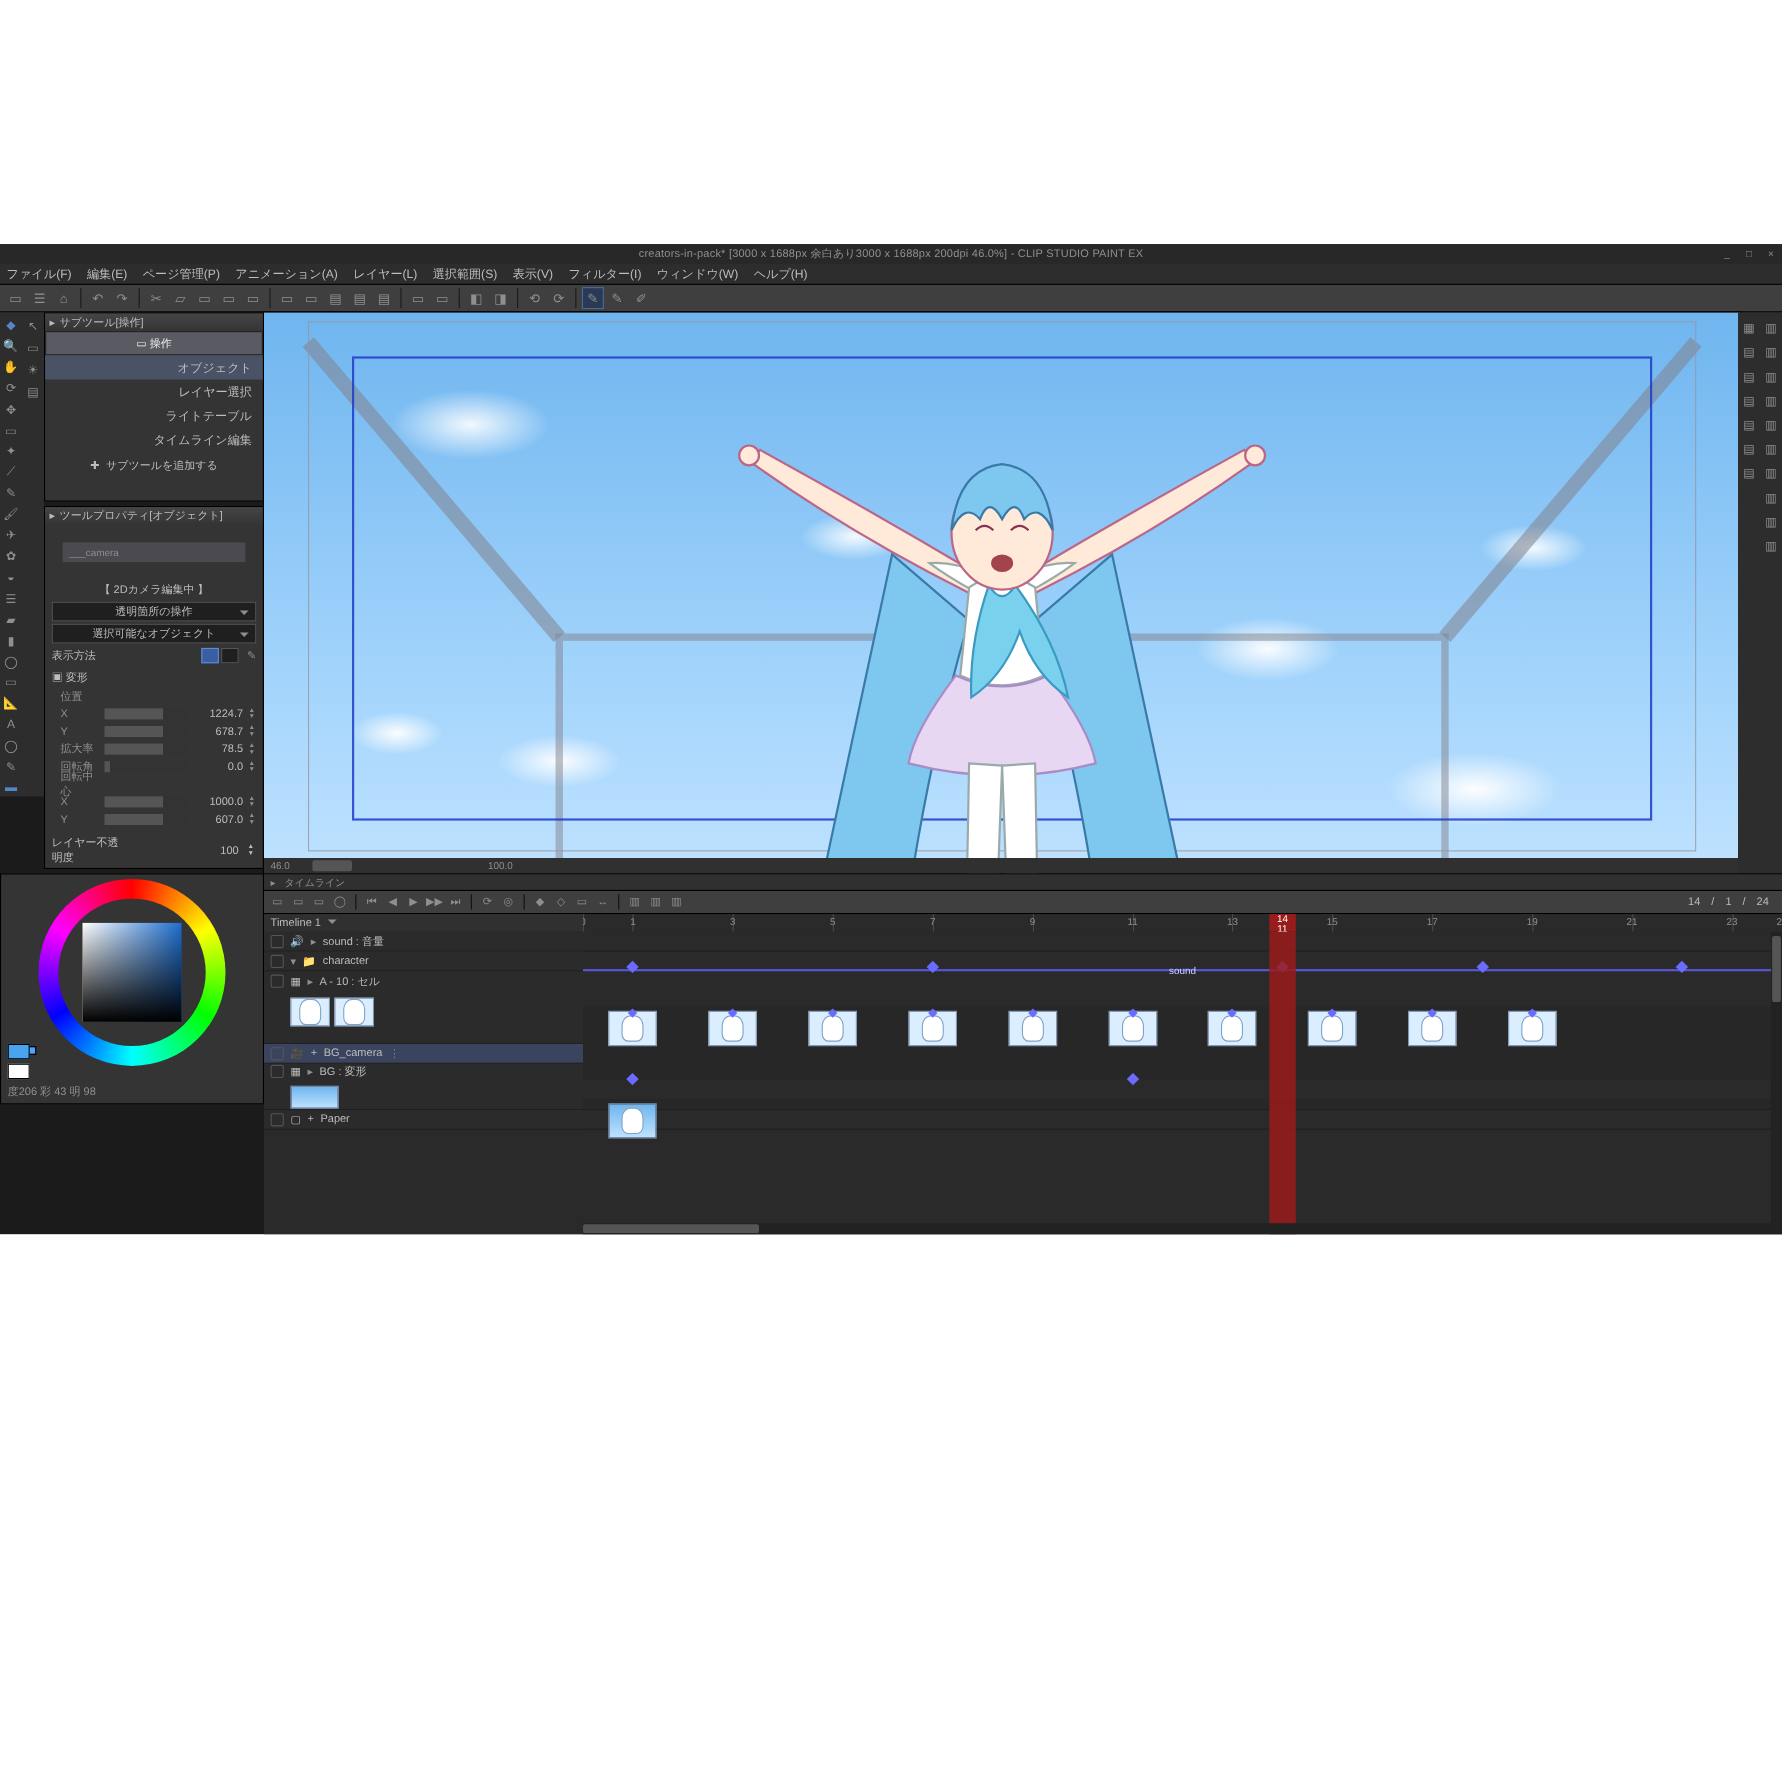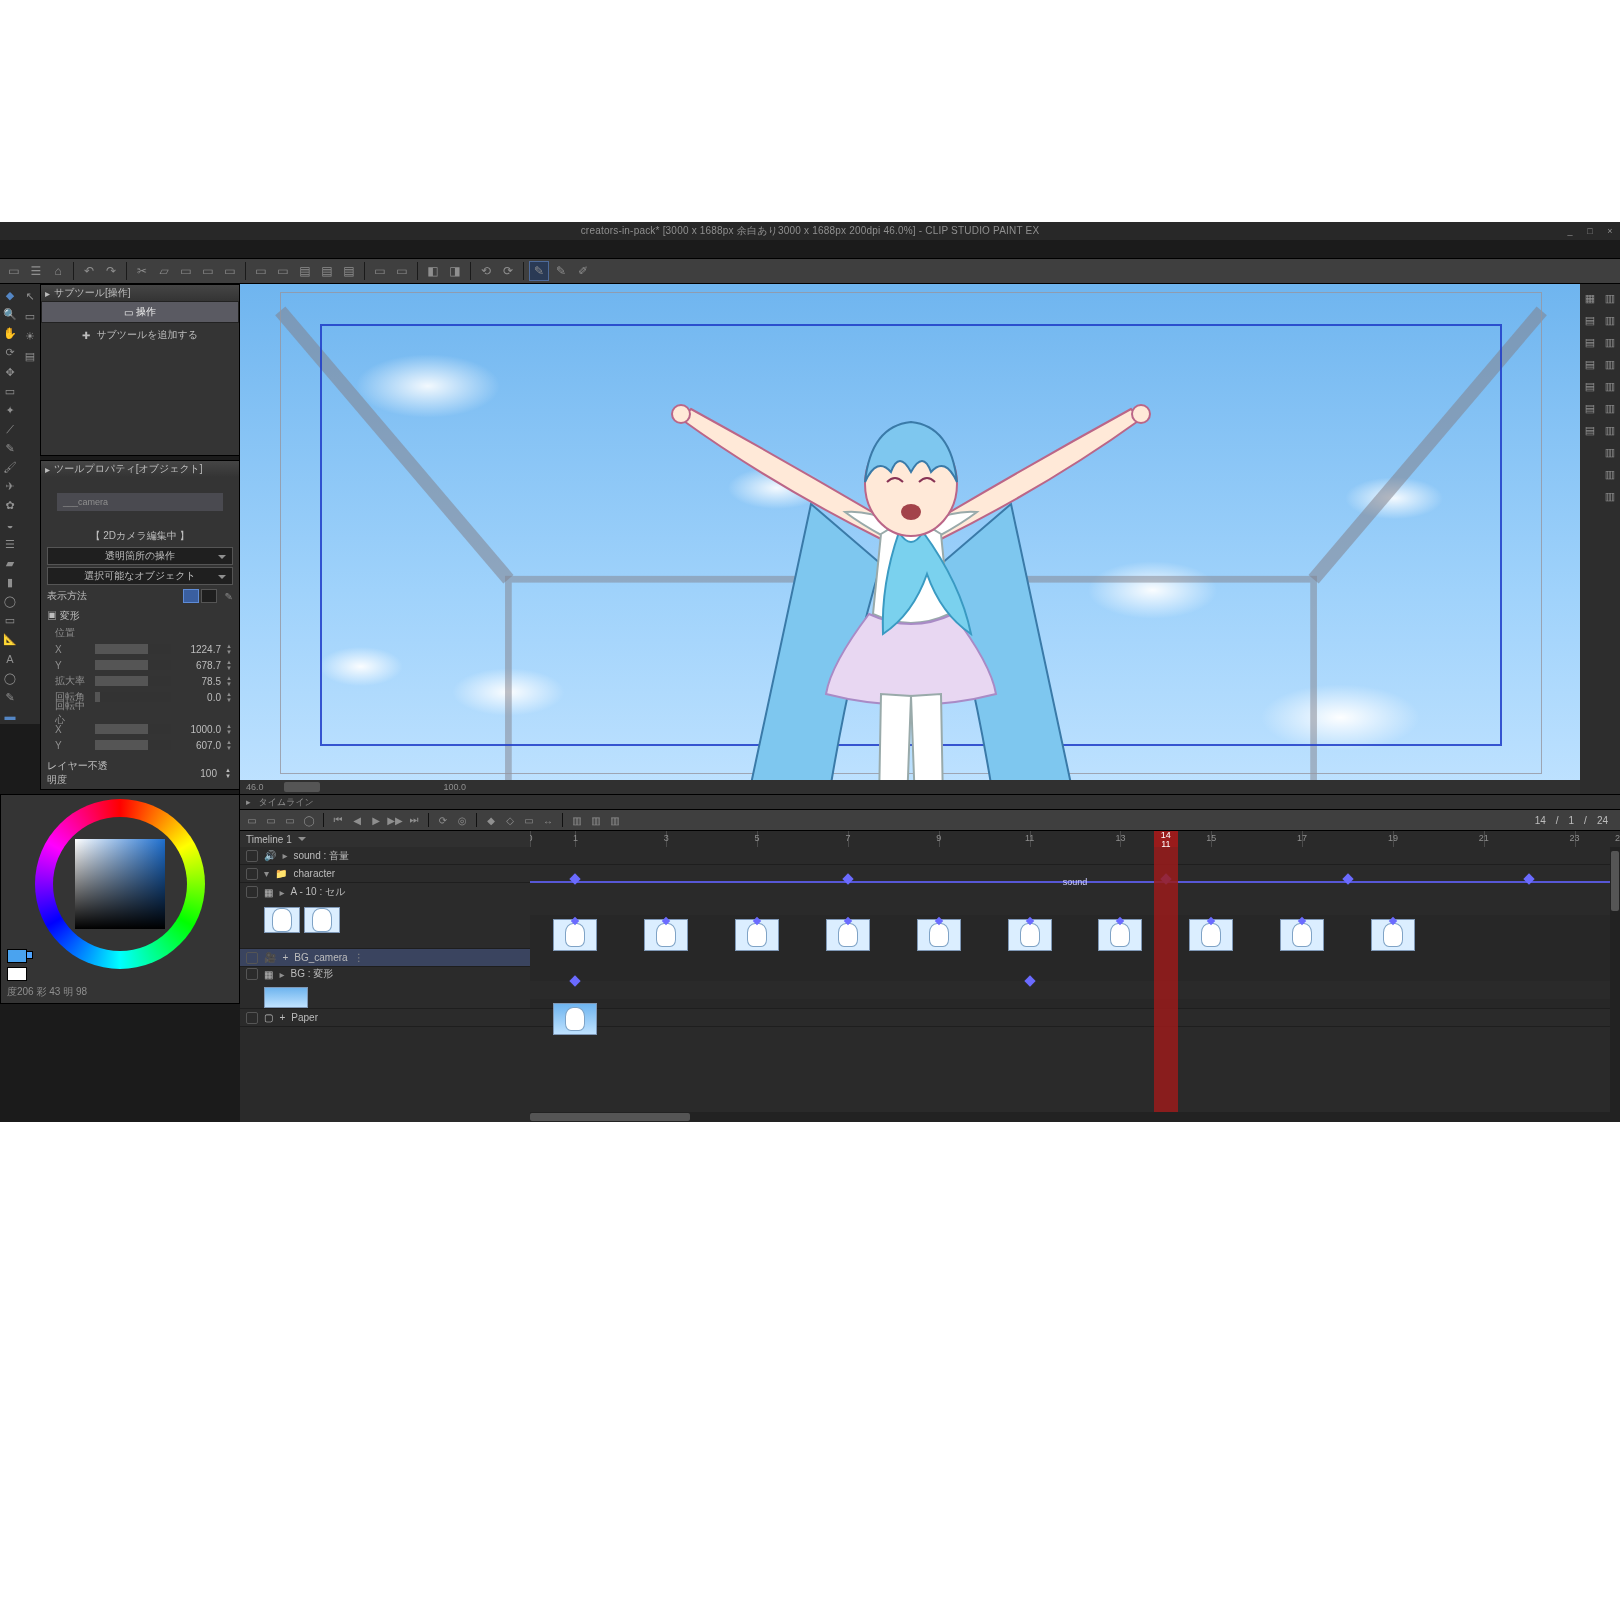--- a/index.html
+++ b/index.html
@@ -167,20 +167,32 @@
 
   <div id="titlebar">
     <span>creators-in-pack* [3000 x 1688px 余白あり3000 x 1688px 200dpi 46.0%] - CLIP STUDIO PAINT EX</span>
     <div class="winbtns">
       <span>_</span>
       <span>□</span>
       <span>×</span>
     </div>
   </div>
 
+  <div id="menubar">
+    <span>ファイル(F)</span>
+    <span>編集(E)</span>
+    <span>ページ管理(P)</span>
+    <span>アニメーション(A)</span>
+    <span>レイヤー(L)</span>
+    <span>選択範囲(S)</span>
+    <span>表示(V)</span>
+    <span>フィルター(I)</span>
+    <span>ウィンドウ(W)</span>
+    <span>ヘルプ(H)</span>
+  </div>
 
   <div id="toptoolbar">
     <span class="tb">▭</span>
     <span class="tb">☰</span>
     <span class="tb">⌂</span>
     <span class="sep"></span>
     <span class="tb">↶</span>
     <span class="tb">↷</span>
     <span class="sep"></span>
     <span class="tb">✂</span>
@@ -244,20 +256,34 @@
     </div>
 
     <div id="subtool">
       <div class="panelTitle">
         <span>▸</span>
           <span>サブツール[操作]</span>
       </div>
       <div class="tabrow">
           <div class="tab"><span>▭</span>&nbsp;<span>操作</span></div>
         </div>
+      <div class="list">
+        <div class="item selected">
+            <span>オブジェクト</span>
+          </div>
+        <div class="item">
+            <span>レイヤー選択</span>
+          </div>
+        <div class="item">
+            <span>ライトテーブル</span>
+          </div>
+        <div class="item">
+            <span>タイムライン編集</span>
+          </div>
+      </div>
       <div class="add">✚ <span>サブツールを追加する</span></div>
     </div>
 
     <div id="toolprop">
       <div class="panelTitle">▸ <span>ツールプロパティ[オブジェクト]</span></div>
       <div class="camTab">___camera</div>
       <div class="cambanner">【 2Dカメラ編集中 】</div>
       <div class="ddl">透明箇所の操作</div>
       <div class="ddl">選択可能なオブジェクト</div>
       <div class="row">

